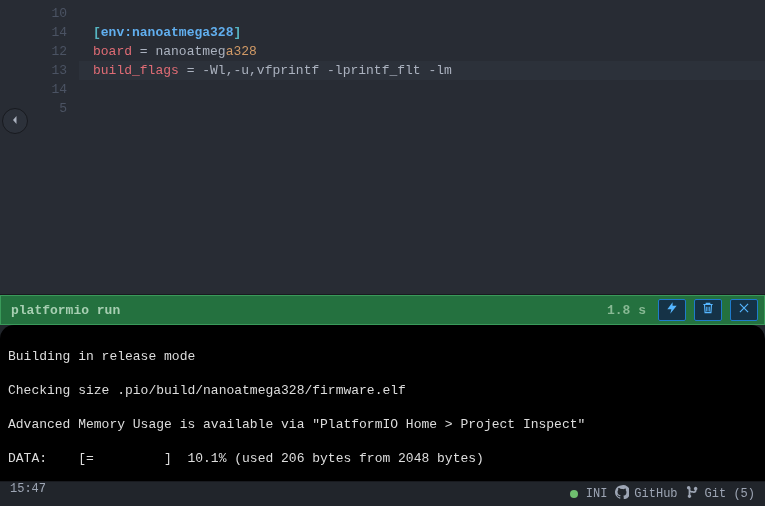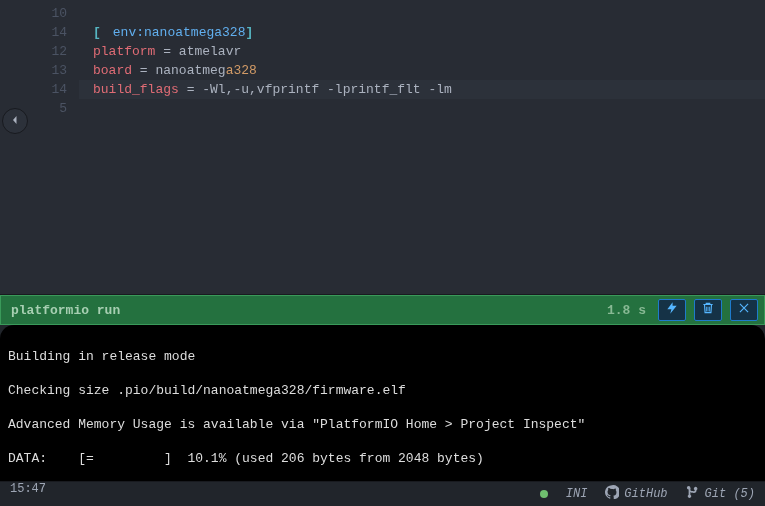--- a/index.html
+++ b/index.html
@@ -29,21 +29,21 @@
   }
   .gutter div { padding: 0 12px 0 0; height: 19px; line-height: 19px; }
   .code {
     flex: 1;
     padding: 4px 0 0 14px;
     background: #282c34;
   }
   .code .line { height: 19px; line-height: 19px; white-space: pre; }
   .line.hl { background: #2c313a; margin-left: -14px; padding-left: 14px; }
   .br-open, .br-close { color: #56b6c2; font-weight: 600; }
-  .section { color: #61afef; font-weight: 400; margin-left: 12px; }
+  .section { color: #61afef; font-weight: 700; }
   .key { color: #e06c75; }
   .num-frag { color: #d19a66; }
   .eq { color: #abb2bf; }
   .val { color: #abb2bf; }
   .fold-handle {
     position: absolute;
     left: 2px; top: 108px;
     width: 26px; height: 26px;
     border-radius: 13px;
     background: #2c313a;
@@ -92,41 +92,40 @@
     bottom: 0; left: 0; right: 0;
     height: 25px;
     background: #21252b;
     border-top: 1px solid #181a1f;
     display: flex;
     color: #9da5b4;
     font-size: 12px;
     padding: 0 10px;
   }
   .statusbar .left { flex: 1; }
-  .statusbar .item { display: inline-flex; align-items: center; gap: 5px; margin-left: 18px; font-style: italic; }
+  .statusbar .item { display: inline-flex; align-items: center; gap: 5px; margin-left: 8px; }
   .dot { width: 8px; height: 8px; border-radius: 50%; background: #6fbf6f; display: inline-block; }
   .gh-icon svg { width: 14px; height: 14px; fill: #9da5b4; }
   .git-icon svg { width: 14px; height: 14px; fill: #9da5b4; }
 </style>
 </head>
 <body>
 
 <div class="editor">
   <div class="gutter">
     <div>10</div>
     <div>14</div>
     <div>12</div>
     <div>13</div>
     <div>14</div>
     <div>5</div>
   </div>
   <div class="code">
     <div class="line"></div>
     <div class="line"><span class="br-open">[</span><span class="section">env:nanoatmega328</span><span class="br-close">]</span></div>
-    <div class="line"><span class="key">platform</span><span class="eq"> = </span><span class="val">atmelavr</span></div>
     <div class="line"><span class="key">board</span><span class="eq"> = </span><span class="val">nanoatmeg</span><span class="num-frag">a</span><span class="num-frag">328</span></div>
     <div class="line hl"><span class="key">build_flags</span><span class="eq"> = </span><span class="val">-Wl,-u,vfprintf -lprintf_flt -lm</span></div>
   </div>
   <div class="fold-handle">
     <span>
       <svg viewBox="0 0 10 10">
           <path d="M6.5 1 L3 5 L6.5 9 Z"></path>
         </svg>
     </span>
   </div>

